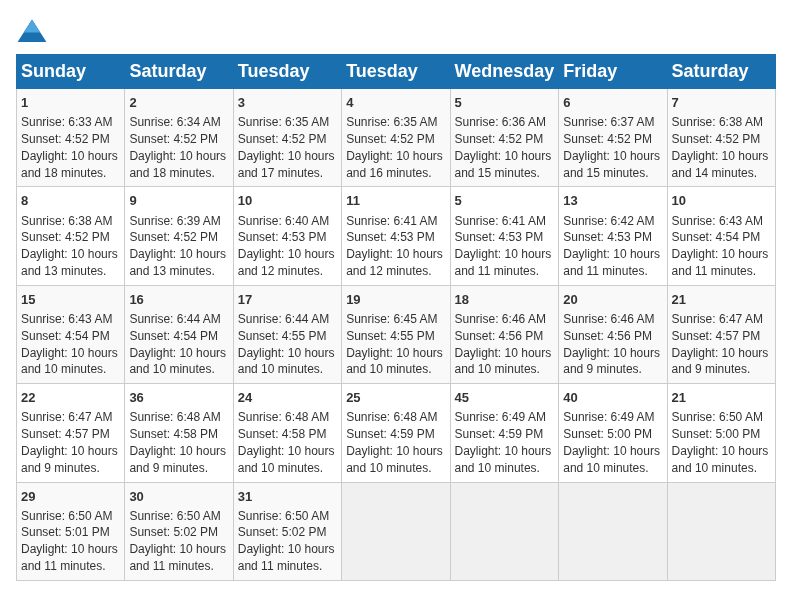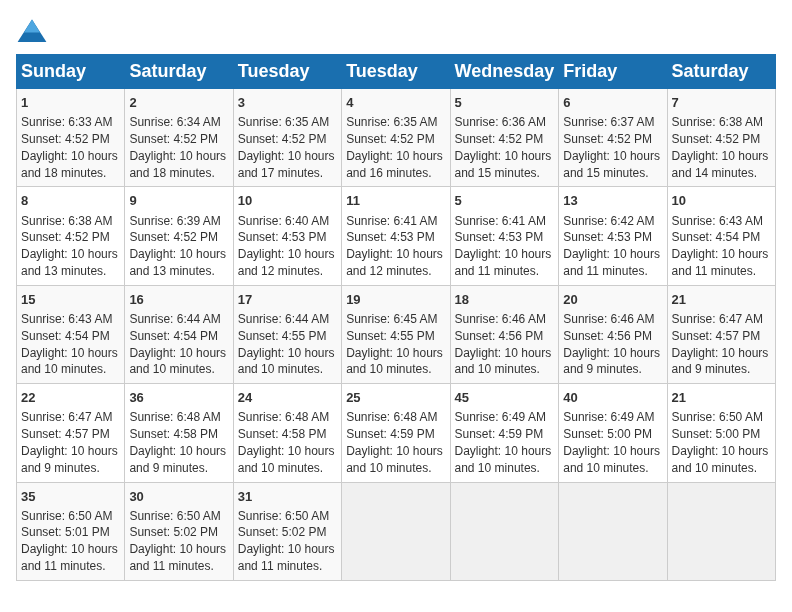--- a/index.html
+++ b/index.html
@@ -240,21 +240,21 @@
         <span class="day-num">40</span>
         <span class="cell-text">Sunrise: 6:49 AM<br>Sunset: 5:00 PM<br>Daylight: 10 hours and 10 minutes.</span>
       </td>
         <td>
         <span class="day-num">21</span>
         <span class="cell-text">Sunrise: 6:50 AM<br>Sunset: 5:00 PM<br>Daylight: 10 hours and 10 minutes.</span>
       </td>
       </tr>
       <tr>
         <td>
-        <span class="day-num">35</span>
+        <span class="day-num">29</span>
         <span class="cell-text">Sunrise: 6:50 AM<br>Sunset: 5:01 PM<br>Daylight: 10 hours and 11 minutes.</span>
       </td>
         <td>
         <span class="day-num">30</span>
         <span class="cell-text">Sunrise: 6:50 AM<br>Sunset: 5:02 PM<br>Daylight: 10 hours and 11 minutes.</span>
       </td>
         <td>
         <span class="day-num">31</span>
         <span class="cell-text">Sunrise: 6:50 AM<br>Sunset: 5:02 PM<br>Daylight: 10 hours and 11 minutes.</span>
       </td>

